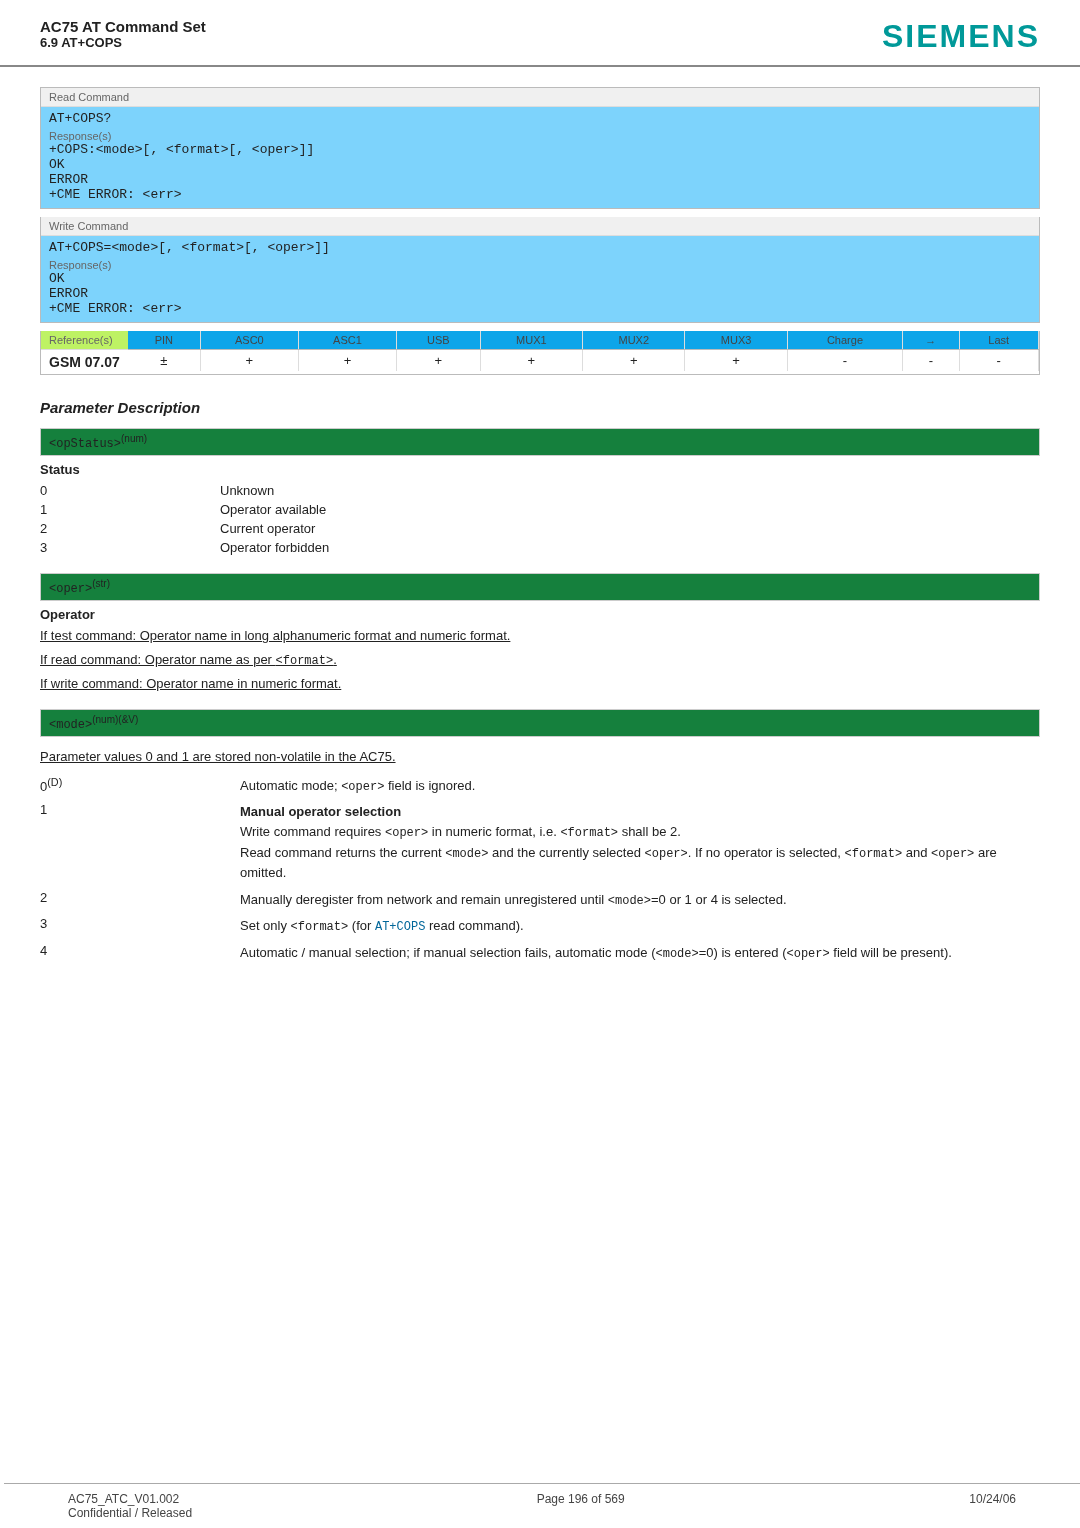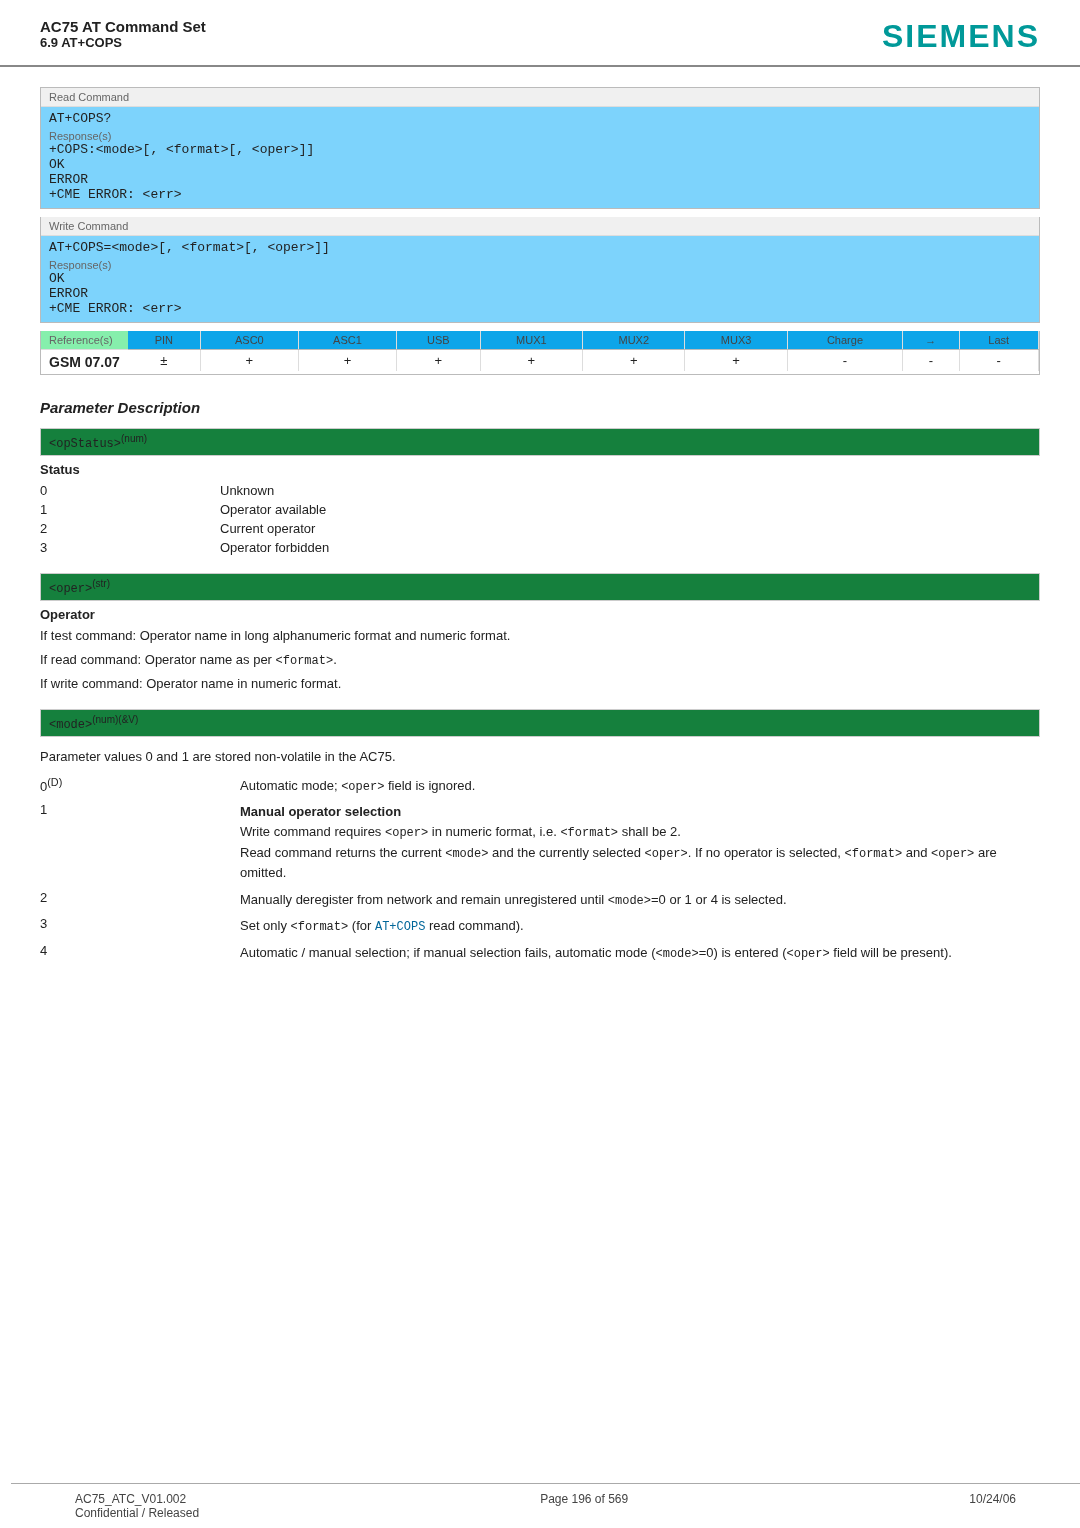--- a/index.html
+++ b/index.html
@@ -87,21 +87,21 @@
     }
     .ref-inner-table td {
       border-right: 1px solid #ddd;
       padding: 3px 8px;
       text-align: center;
       font-size: 13px;
     }
     .ref-label {
       font-size: 11px;
       color: #666;
-      background: #86efac;
+      background: #bef264;
       padding: 3px 8px;
       border-bottom: 1px solid #ddd;
     }
     .ref-value {
       padding: 4px 8px;
       font-size: 14px;
       font-weight: bold;
     }
 
     
@@ -154,20 +154,21 @@
       font-size: 13px;
     }
     .param-table .desc-col {
       font-size: 13px;
     }
 
     .param-prose {
       font-size: 13px;
       line-height: 1.5;
       margin-top: 4px;
+      text-decoration: underline;
     }
 
     .code-inline {
       font-family: 'Courier New', Courier, monospace;
       font-size: 12px;
     }
     .code-link {
       font-family: 'Courier New', Courier, monospace;
       font-size: 12px;
       color: #006699;
@@ -188,21 +189,21 @@
       padding-right: 16px;
     }
     .param-desc-table .right-col {
       line-height: 1.55;
     }
 
     
     .footer {
       position: absolute;
       bottom: 0;
-      left: 11px;
+      left: 4px;
       right: 0;
       border-top: 1px solid #aaa;
       display: flex;
       justify-content: space-between;
       padding: 8px 64px;
       font-size: 12px;
       color: #444;
     }
     .footer-left { display: flex; flex-direction: column; }
     .footer-center { text-align: center; }

